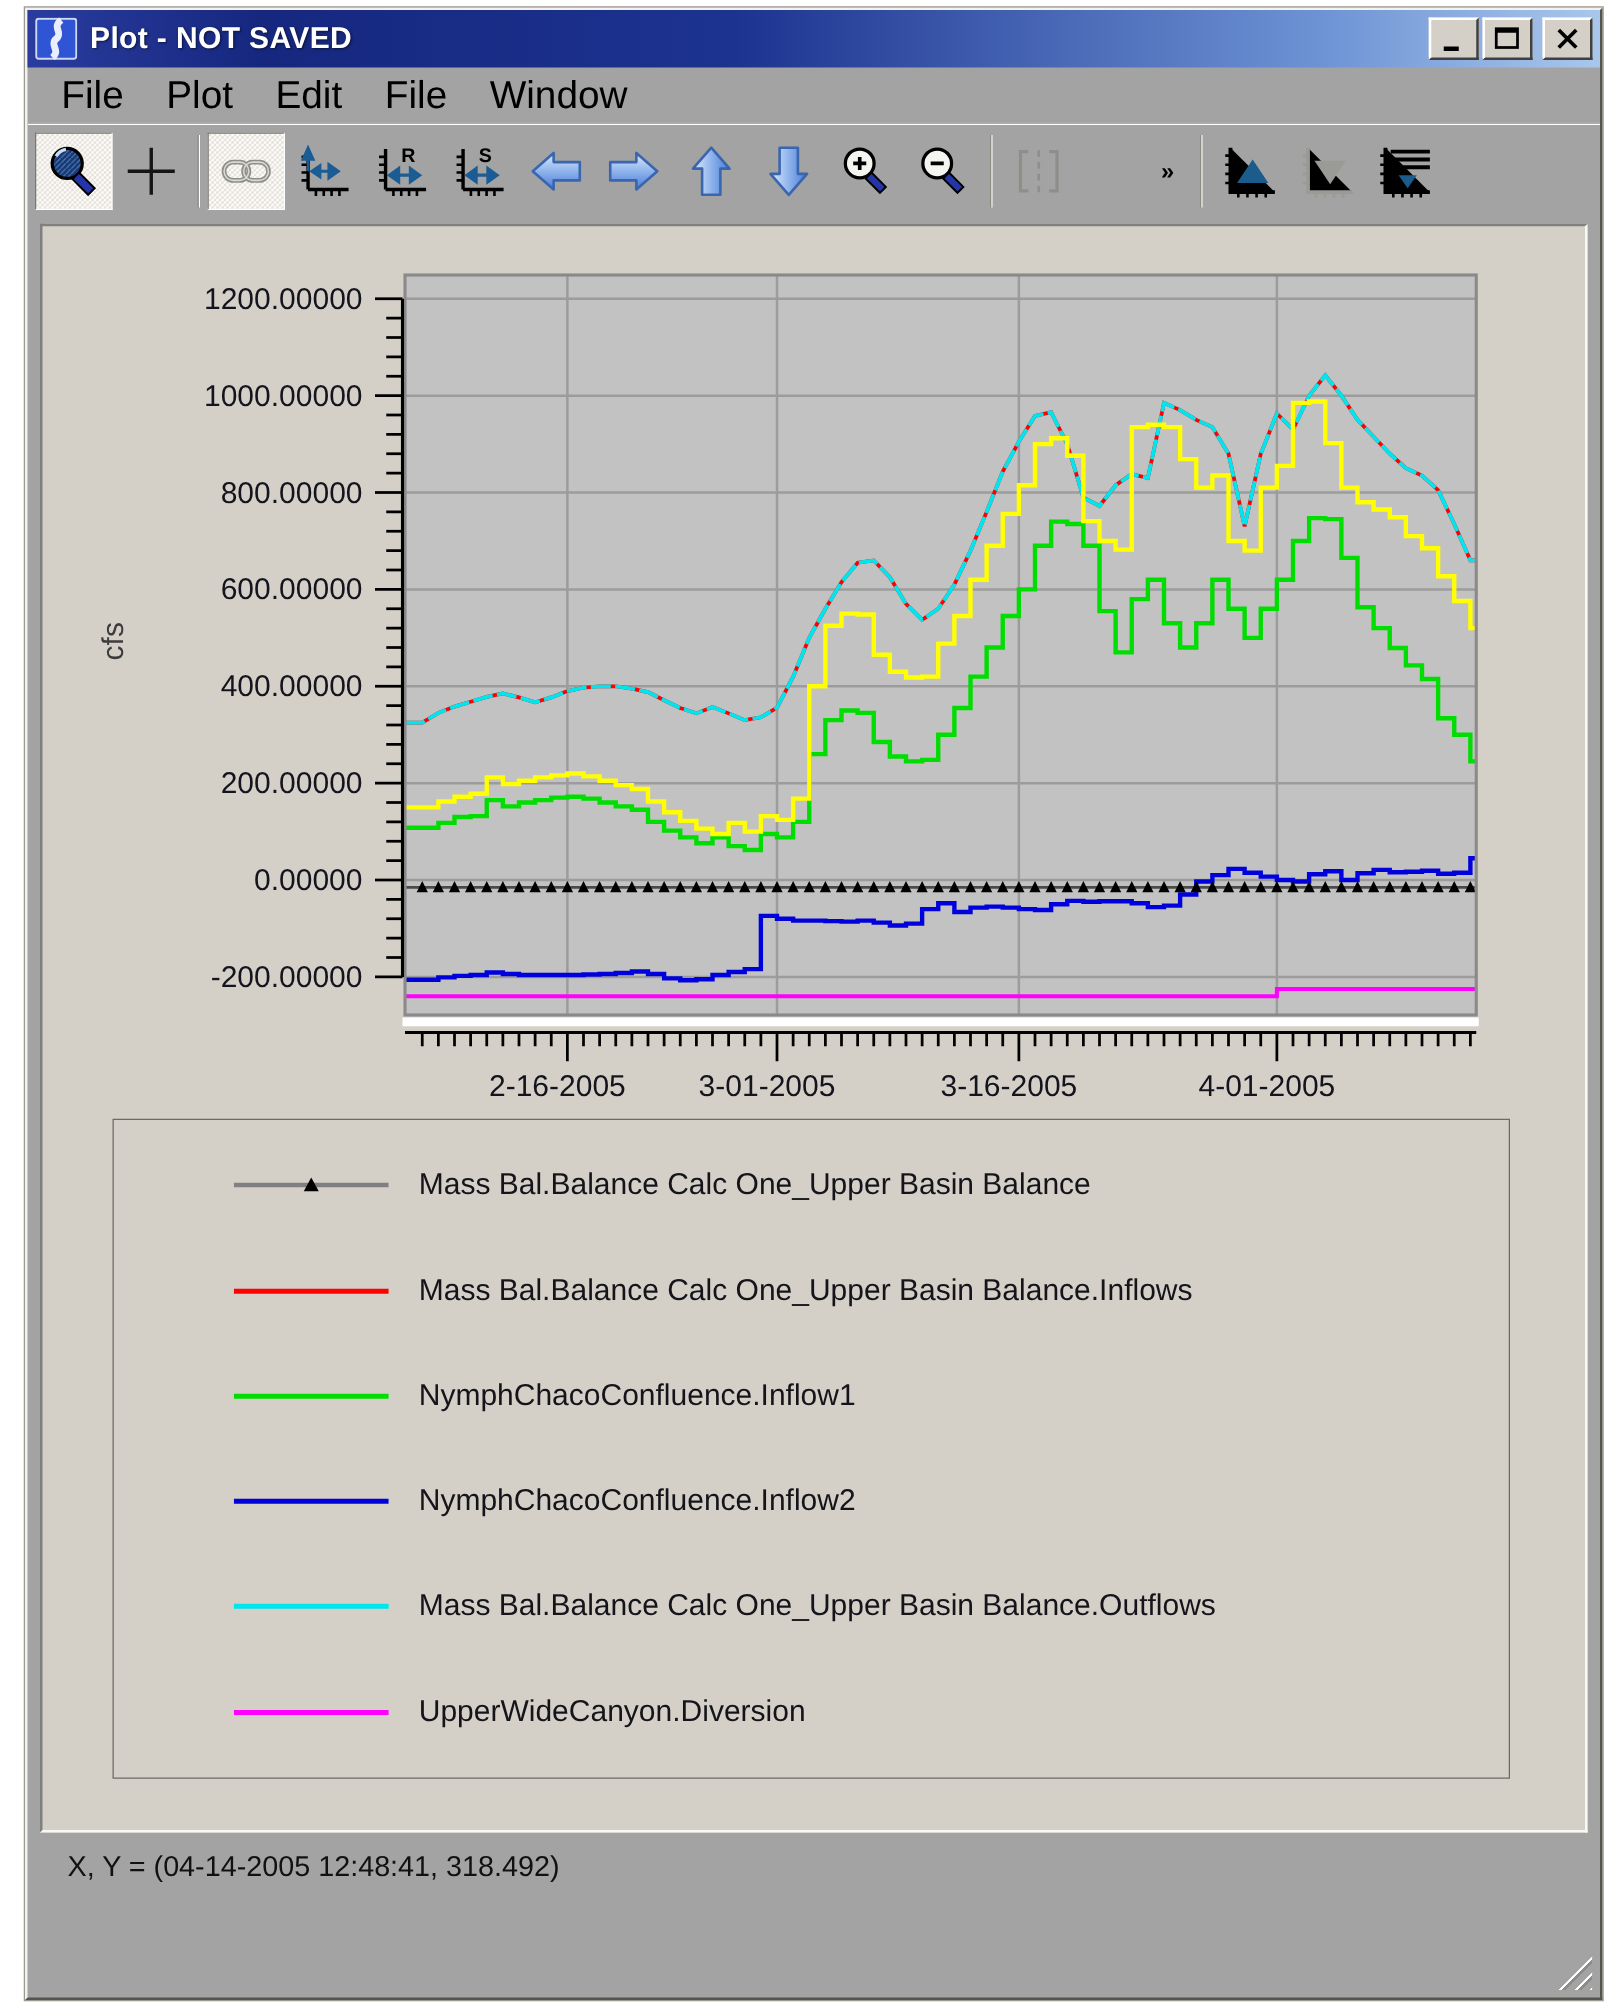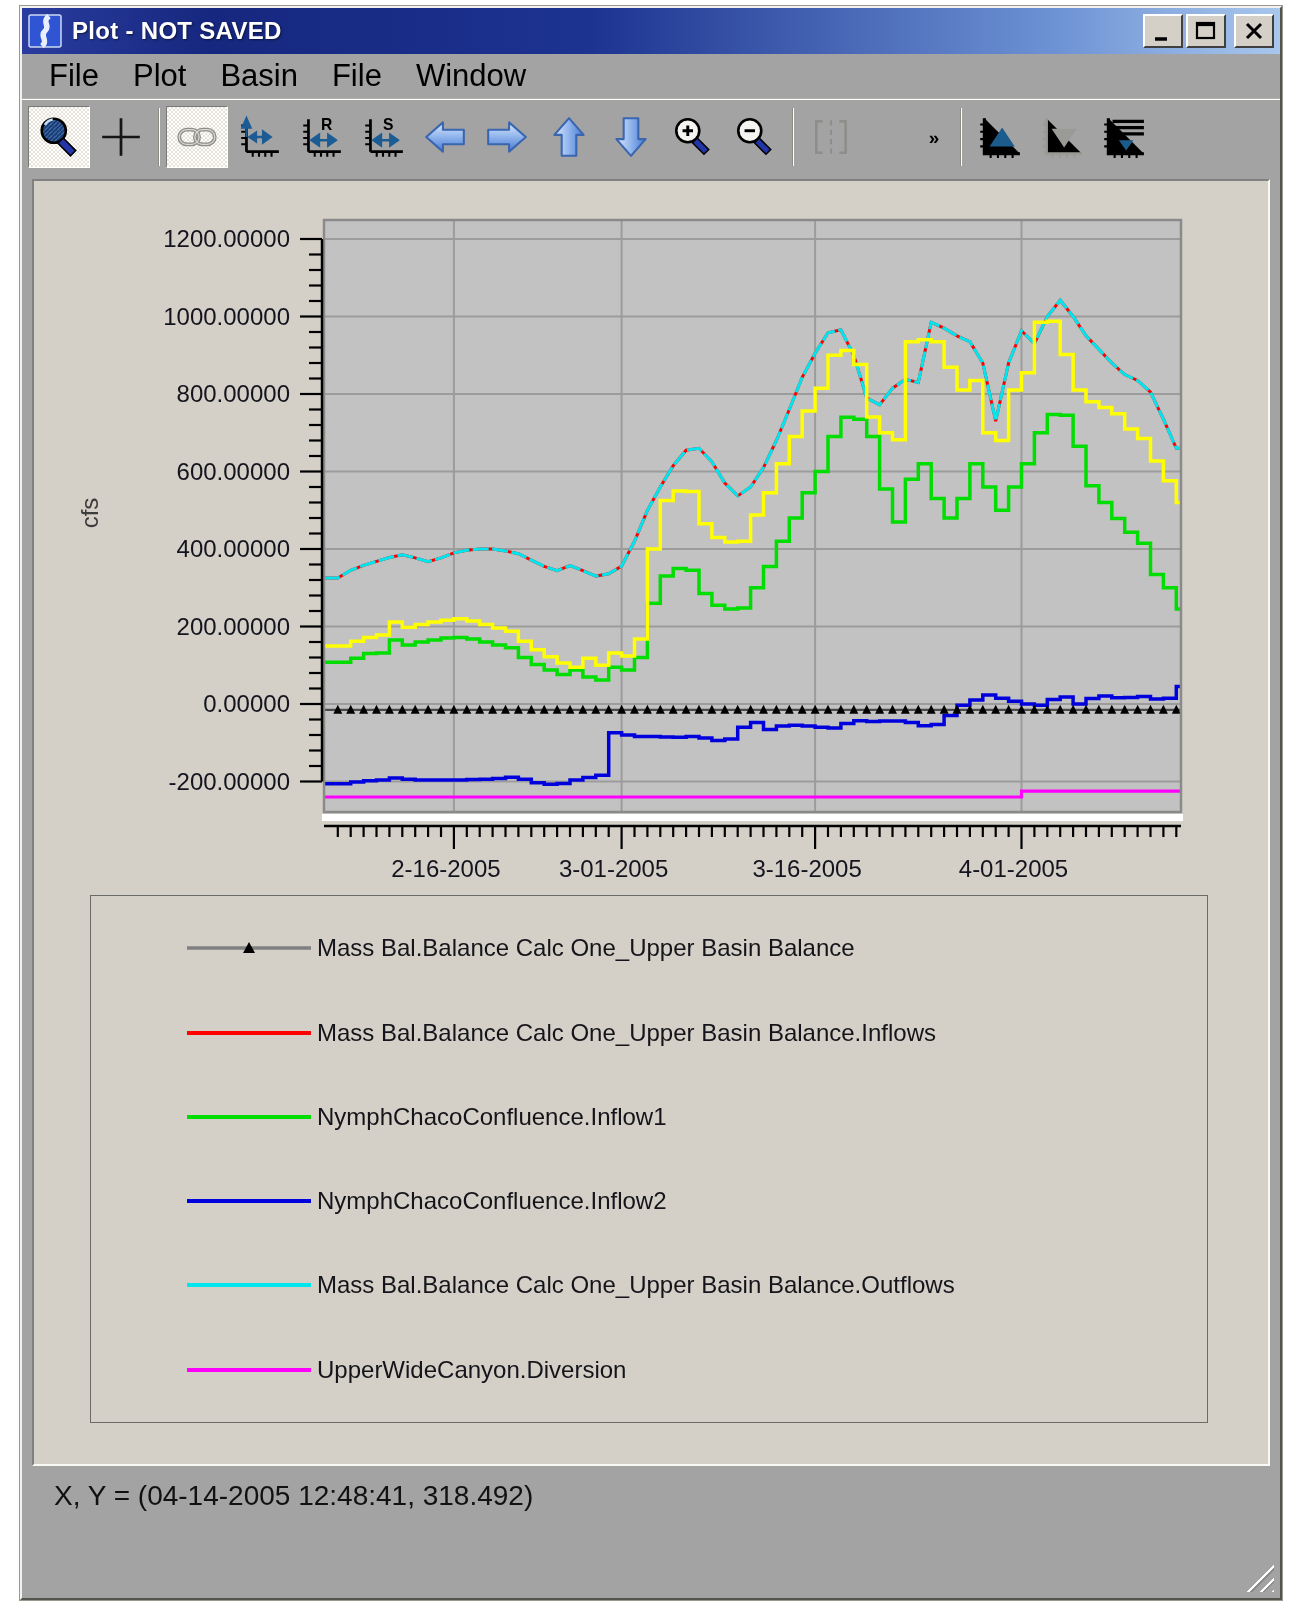--- a/index.html
+++ b/index.html
@@ -32,25 +32,25 @@
                      linear-gradient(45deg,#fff 25%,transparent 25%,transparent 75%,#fff 75%);
     background-size:4px 4px;background-position:0 0,2px 2px;}
   .tb-sep{width:0;height:58px;border-left:1px solid #8e8c84;border-right:1px solid #ffffff;margin:0 6px;}
   .tb-spacer{width:52px;height:1px;}
   
   .content{margin:4px 10px 0 10px;height:1287px;flex:0 0 auto;position:relative;background:#d4d0c8;
     border:2px solid;border-color:#808080 #f8f8f4 #f8f8f4 #808080;box-sizing:border-box;}
   #plot-svg{position:absolute;left:2px;top:2px;}
   .legend-box{position:absolute;left:56px;top:714px;width:1118px;height:528px;
     border:1px solid #6a6a66;box-sizing:border-box;display:flex;flex-direction:column;justify-content:space-evenly;}
-  .legend-row{display:flex;align-items:center;gap:6px;padding-left:96px;height:64px;}
+  .legend-row{display:flex;align-items:center;gap:24px;padding-left:96px;height:64px;}
   .legend-row svg{flex:0 0 124px;}
   .legend-label{font-size:24px;color:#14141a;white-space:nowrap;}
   
-  .statusbar{flex:1;position:relative;display:flex;align-items:flex-start;padding:14px 0 0 32px;font-size:28px;color:#111;}
+  .statusbar{flex:1;position:relative;display:flex;align-items:flex-start;padding:14px 0 0 32px;font-size:23px;color:#111;}
   .grip{position:absolute;right:6px;bottom:6px;width:30px;height:30px;
     background:repeating-linear-gradient(135deg,transparent 0 5px,#ffffff 5px 7px,#8c8c88 7px 9px);
     clip-path:polygon(100% 0,100% 100%,0 100%);}
 </style>
 </head>
 <body>
 
 <div class="screen">
   <div class="window">
 
@@ -76,21 +76,21 @@
           <svg width="26" height="26" viewBox="0 0 26 26">
               <path d="M6 6 L20 20 M20 6 L6 20" stroke="#000" stroke-width="3"></path>
             </svg>
         </div>
       </div>
     </div>
 
     <div class="menubar">
       <span class="menu-item">File</span>
       <span class="menu-item">Plot</span>
-      <span class="menu-item">Basin</span>
+      <span class="menu-item">Edit</span>
       <span class="menu-item">File</span>
       <span class="menu-item">Window</span>
     </div>
 
     <div class="toolbar" id="toolbar">
         <div class="tb-btn pressed">
           <svg viewBox="0 0 44 44">
             <defs>
               <pattern id="hx" width="4" height="4" patternUnits="userSpaceOnUse">
                 <rect width="4" height="4" fill="#16386e"></rect>

